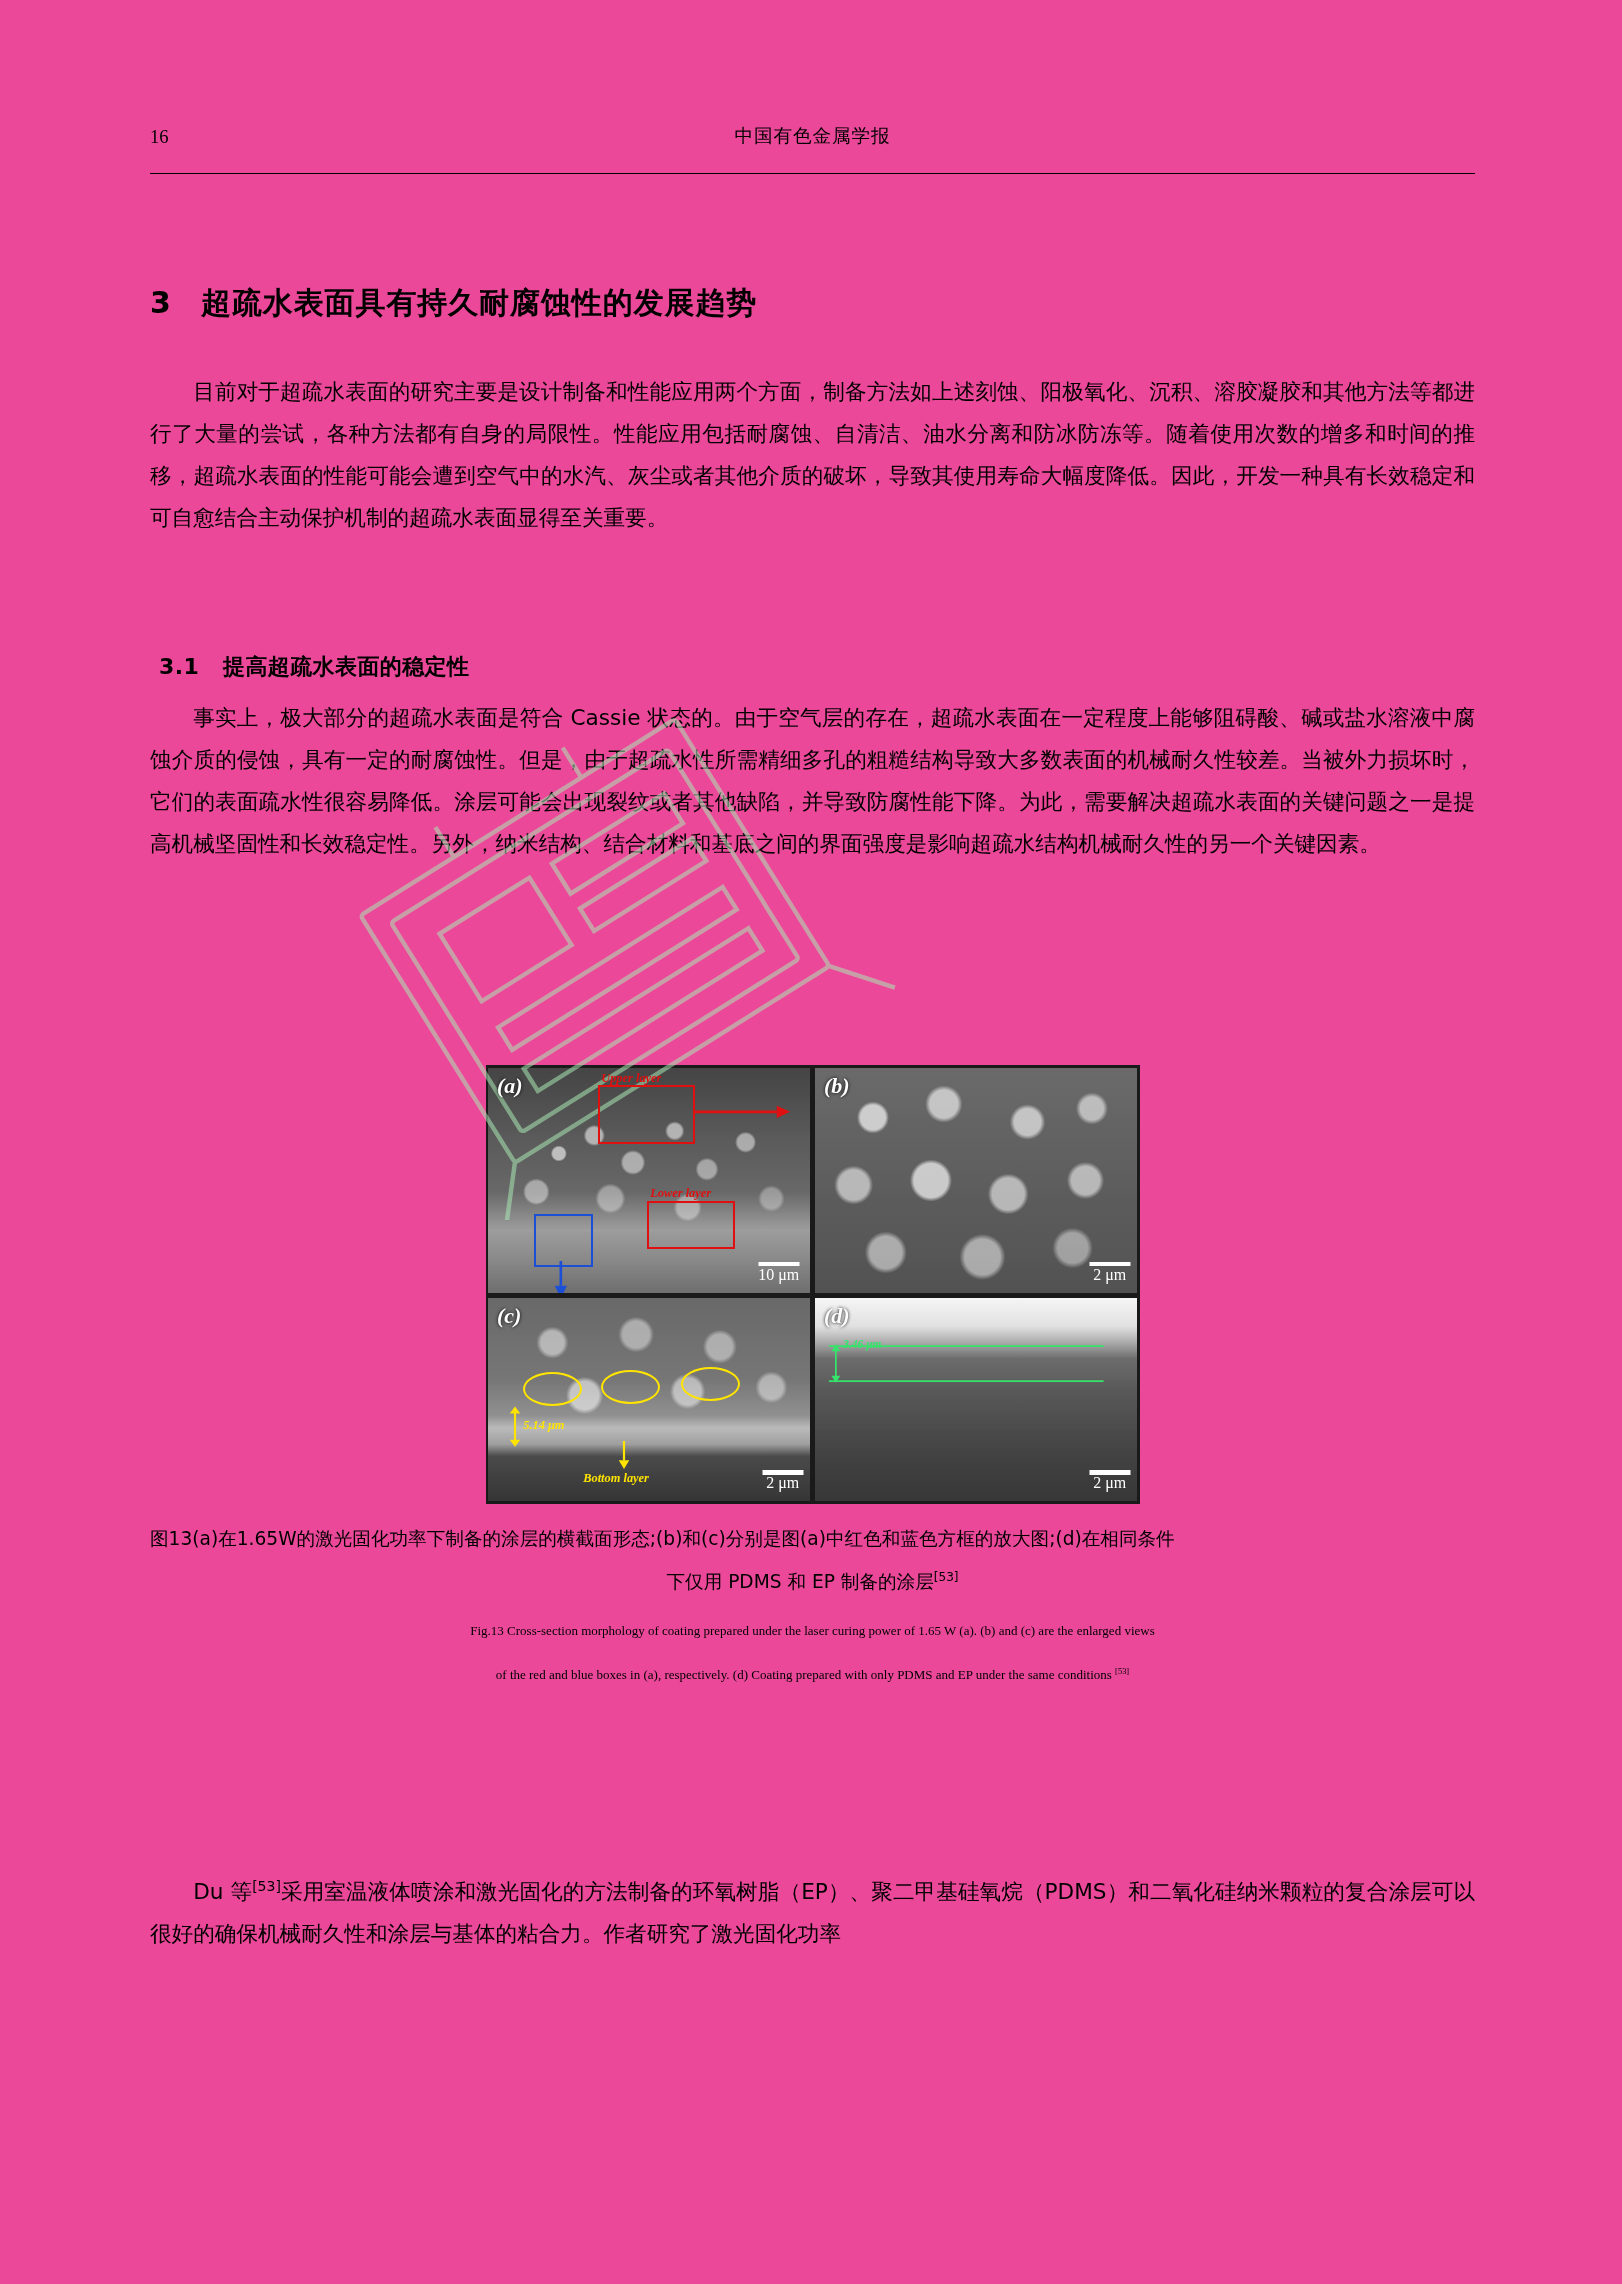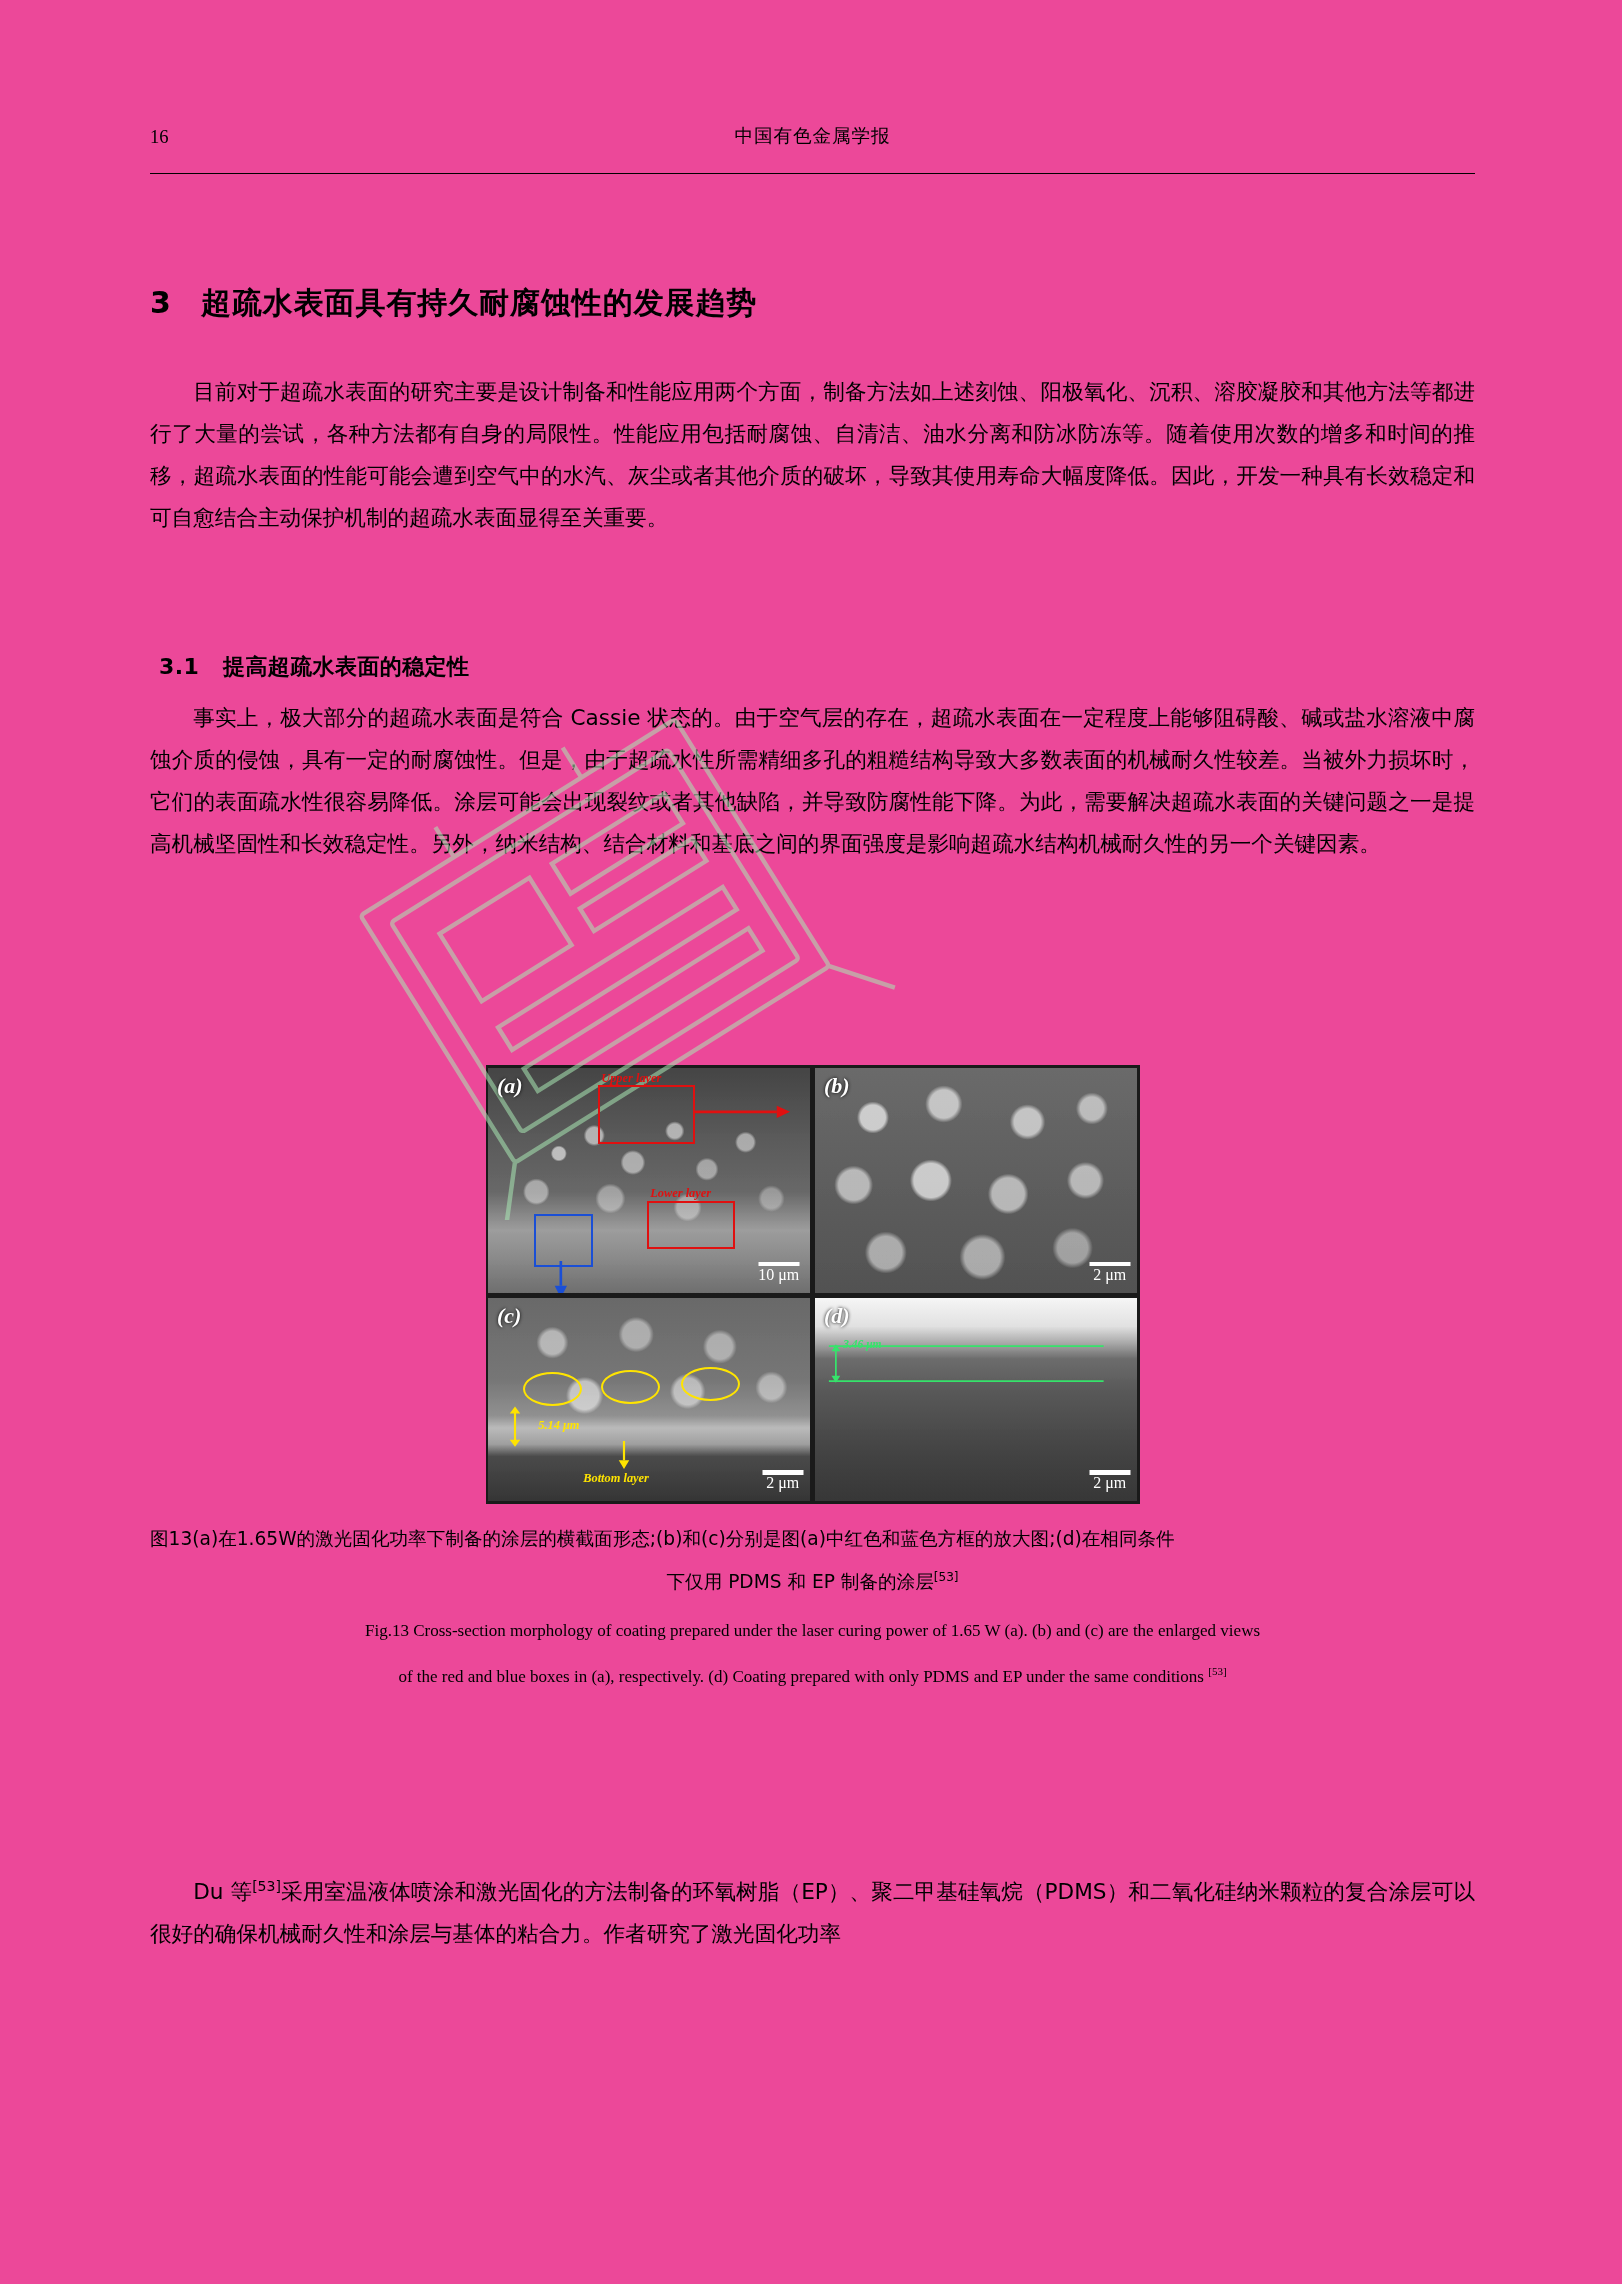--- a/index.html
+++ b/index.html
@@ -285,21 +285,21 @@
     line-height: 38px;
     text-align: center;
     color: #000;
   }
   .fig-caption-cn .line1 {
     text-align: justify;
     text-justify: inter-ideograph;
   }
   .fig-caption-en {
     font-family: "Liberation Serif", serif;
-    font-size: 17px;
+    font-size: 13px;
     line-height: 41px;
   }
   sup {
     font-size: 0.65em;
     vertical-align: super;
   }
   .para3 {
     position: absolute;
     left: 0;
     top: 1582px;
@@ -392,21 +392,21 @@
             <div class="panel-label">(b)</div>
             <div class="scalebar">2 μm</div>
           </div>
 
           <div class="panel">
             <div class="sem-c"></div>
             <div class="panel-label">(c)</div>
             <div class="ellipse" style="left:35px; top:74px; width:55px; height:30px;"></div>
             <div class="ellipse" style="left:113px; top:72px; width:55px; height:30px;"></div>
             <div class="ellipse" style="left:193px; top:69px; width:55px; height:30px;"></div>
-            <div class="yellow-label" style="left:50px; top:120px;">5.14 μm</div>
+            <div class="yellow-label" style="left:35px; top:120px;">5.14 μm</div>
             <svg class="arrow-yellow" style="left:19.4px; top:108px;" width="14" height="41" viewBox="0 0 16 46">
               <line x1="8" y1="6" x2="8" y2="40" stroke="#ffe400" stroke-width="2.5"></line>
               <polygon points="2,8 14,8 8,0" fill="#ffe400"></polygon>
               <polygon points="2,38 14,38 8,46" fill="#ffe400"></polygon>
             </svg>
             <div class="yellow-label" style="left:95px; top:173px;">Bottom layer</div>
             <svg class="arrow-yellow" style="left:129px; top:143px;" width="14" height="28" viewBox="0 0 16 32">
               <line x1="8" y1="0" x2="8" y2="22" stroke="#ffe400" stroke-width="2.5"></line>
               <polygon points="2,22 14,22 8,32" fill="#ffe400"></polygon>
             </svg>

